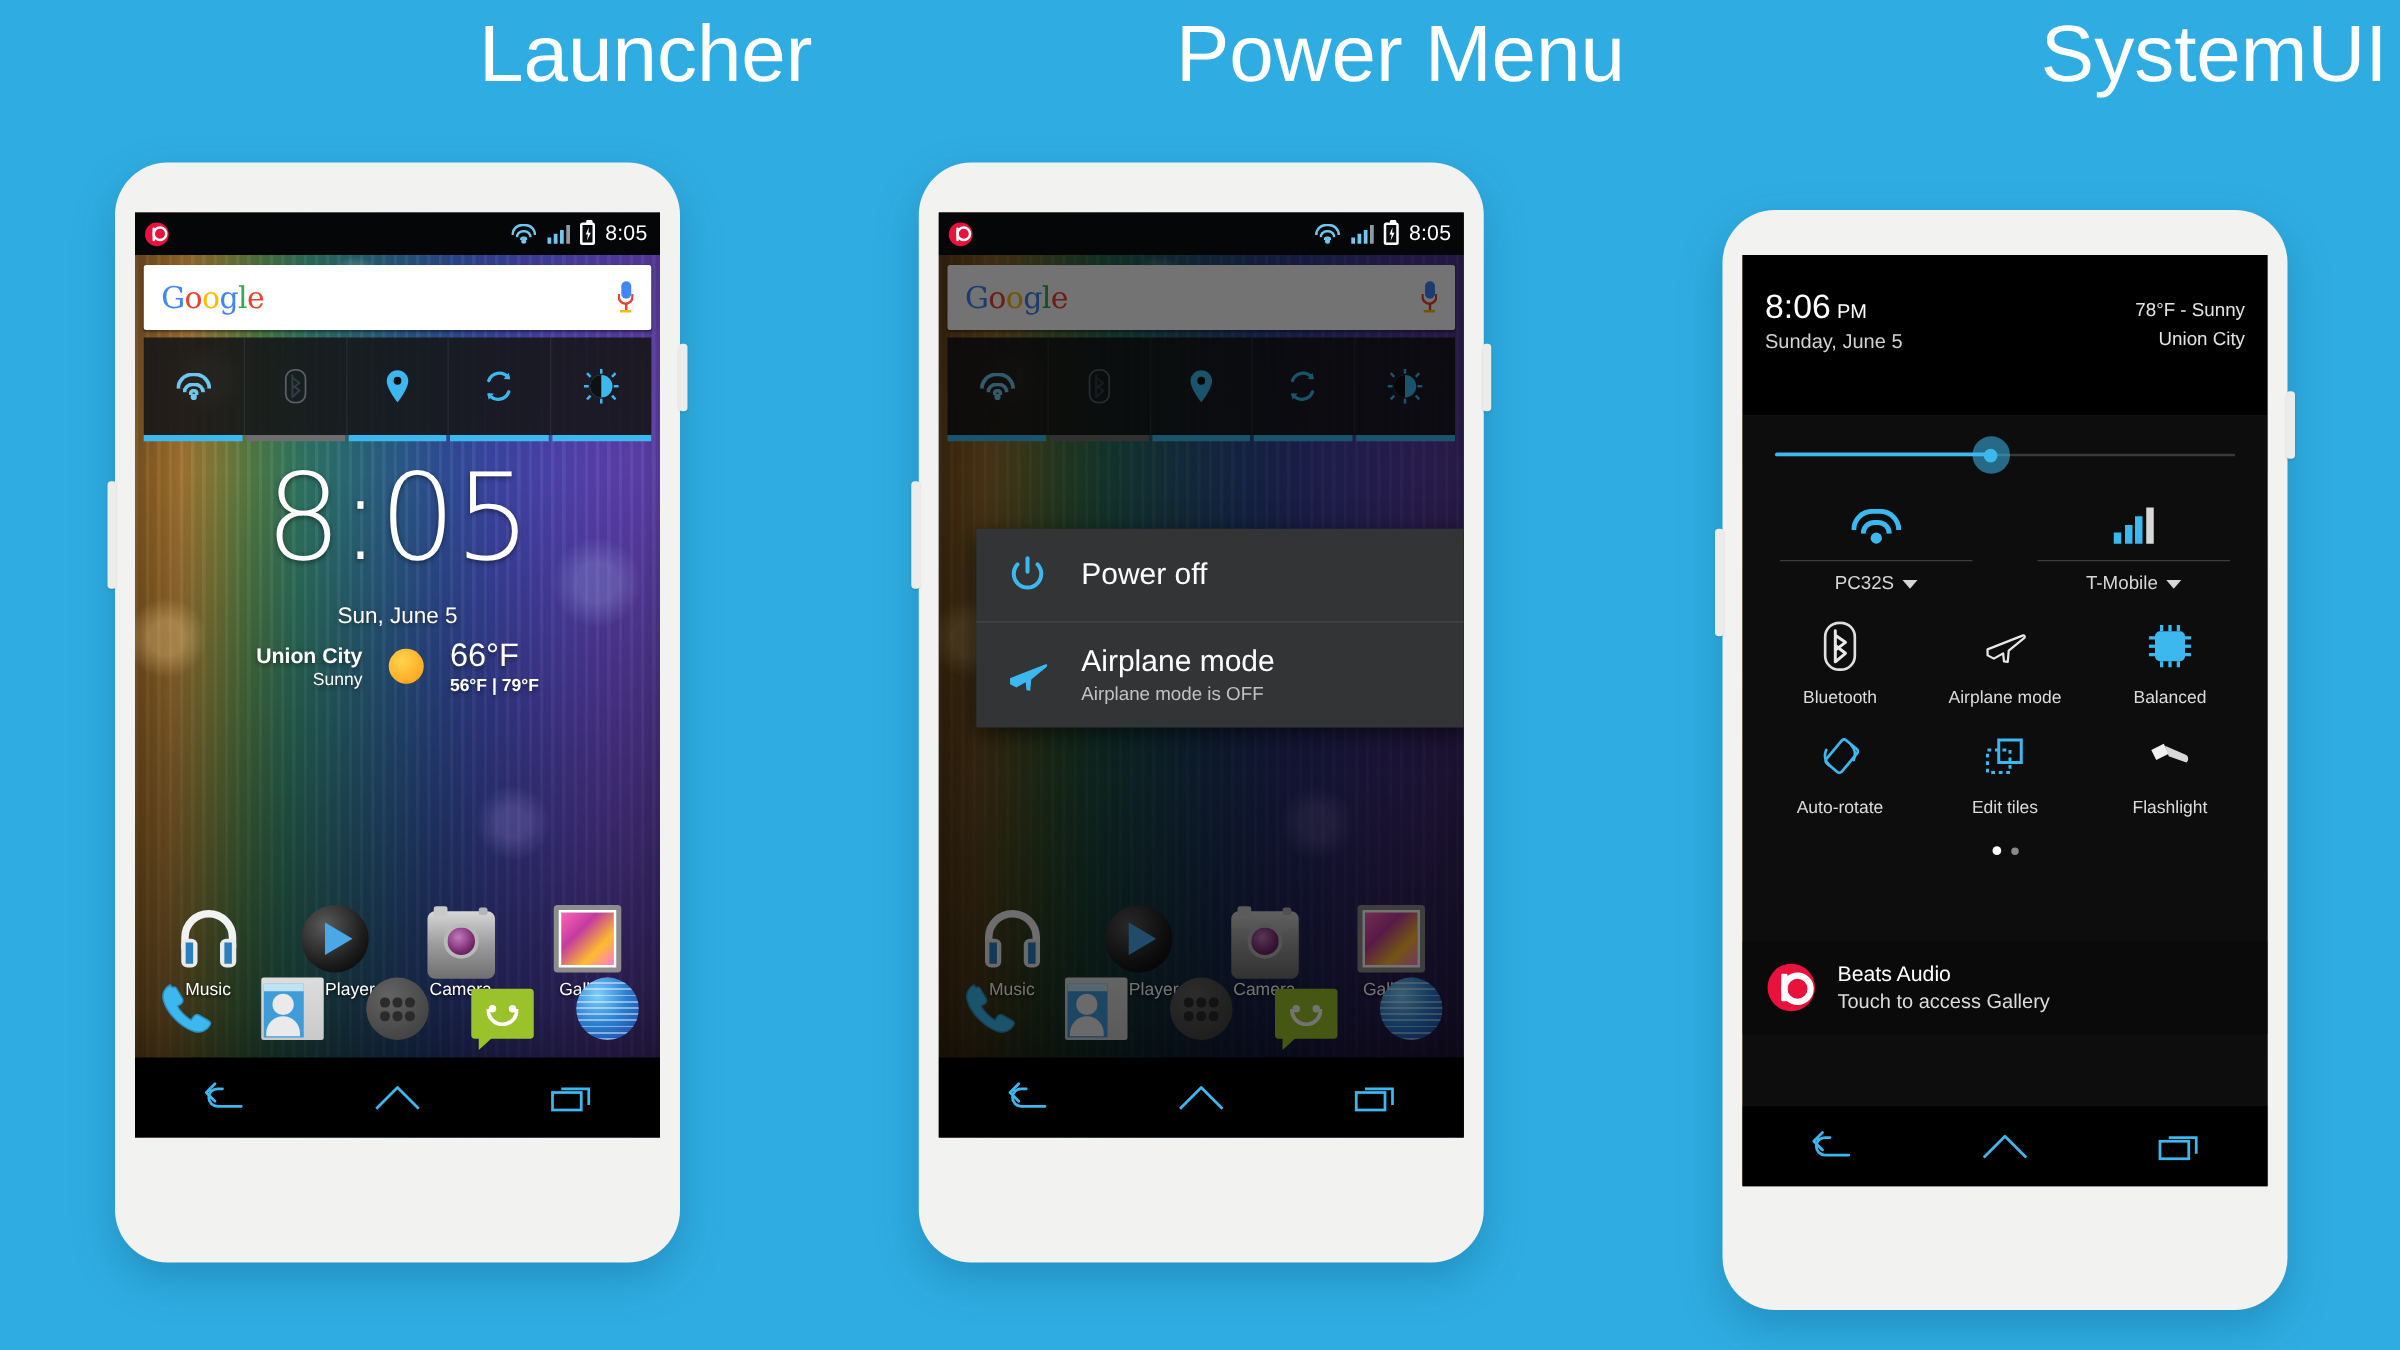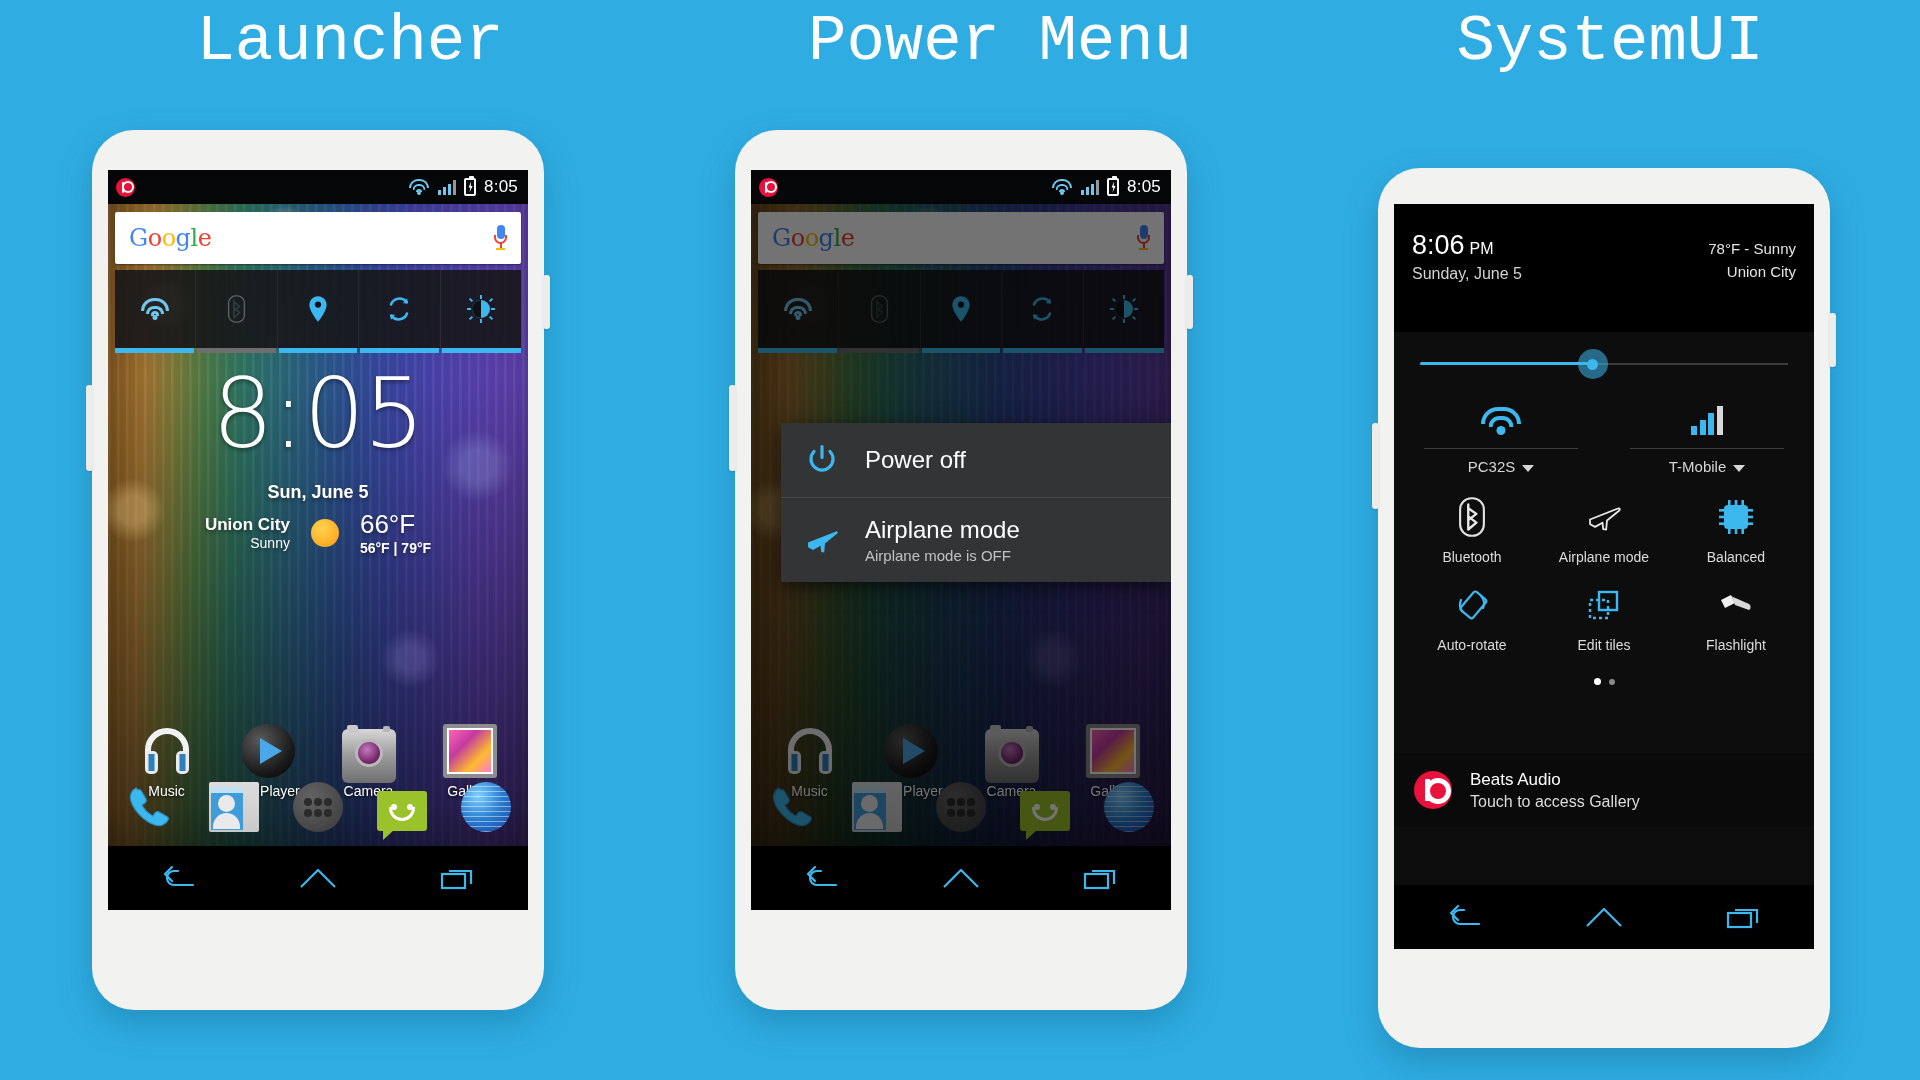--- a/index.html
+++ b/index.html
@@ -11,23 +11,23 @@
   }
   .stage { position:absolute; inset:0; }
 
   
   .title {
     position:absolute; top:6px;
     color:#ffffff;
     font-size:64px;
     font-weight:400;
     letter-spacing:0px;
-    text-align:center;
+    text-align:right;
     white-space:nowrap;
-    font-family:Liberation Mono, monospace;
+    font-family:Liberation Sans, sans-serif;
   }
   .title.t1 { left:50px;  width:600px; }
   .title.t2 { left:700px; width:600px; }
   .title.t3 { left:1310px;width:600px; }
 
   
   .phone {
     position:absolute;
     width:452px; height:880px;
     background:#f2f2f0;
@@ -203,21 +203,21 @@
   
   .clockwidget {
     position:absolute; left:0; right:0; top:196px;
     text-align:center; color:#fff; z-index:4;
     text-shadow:0 2px 4px rgba(0,0,0,.45);
   }
   .cw-time {
     font-size:96px; font-weight:300; line-height:1.0;
     font-family:"DejaVu Sans", sans-serif; letter-spacing:-1px;
   }
-  .cw-date { font-size:18px; font-weight:bold; margin-top:20px; }
+  .cw-date { font-size:18px; font-weight:normal; margin-top:20px; }
   .cw-row {
     margin-top:6px; display:flex; align-items:center; justify-content:center;
     gap:14px;
   }
   .cw-city { text-align:right; line-height:1.25; }
   .cw-city .c1 { font-size:17px; font-weight:bold; }
   .cw-city .c2 { font-size:14px; }
   .sun {
     width:42px; height:42px; position:relative;
   }

